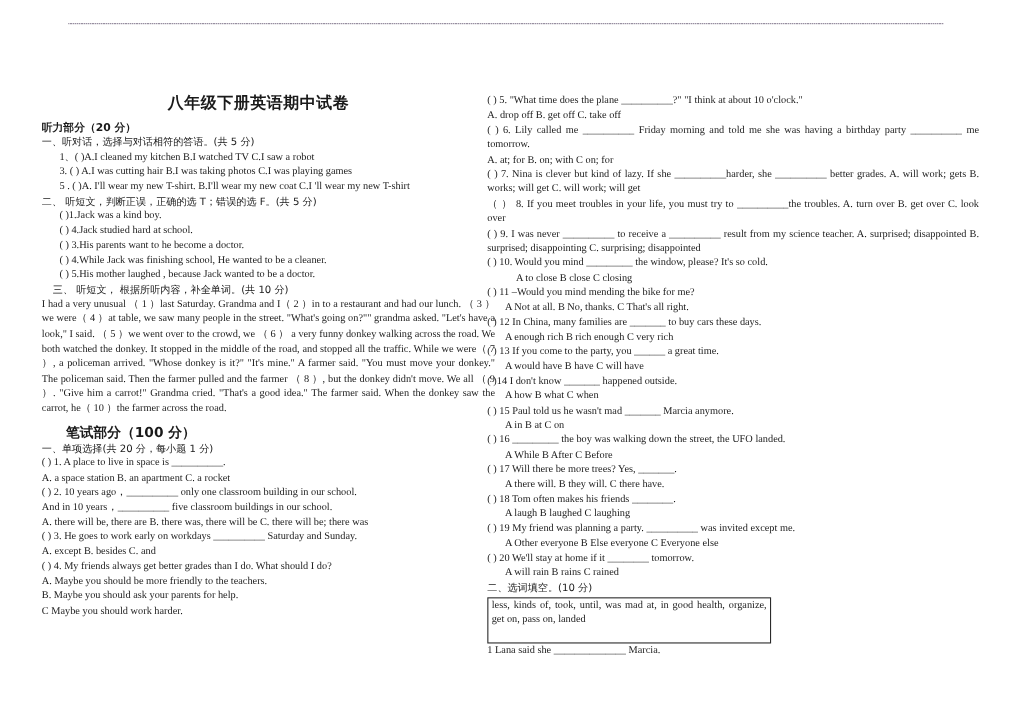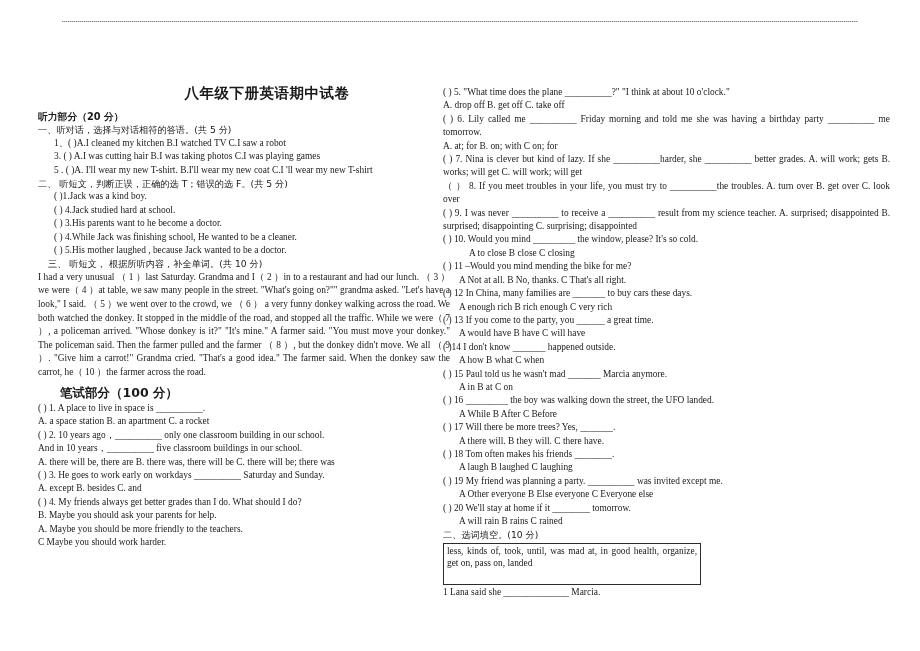--- a/index.html
+++ b/index.html
@@ -38,21 +38,20 @@
   .title {
     position: absolute;
     left: 0;
     top: 84px;
     width: 470px;
     text-align: center;
     font-family: "DejaVu Sans", sans-serif;
     font-weight: bold;
     font-size: 14.5px;
     letter-spacing: 0.5px;
-    margin-left: 32px;
   }
 
   .col {
     position: absolute;
     top: 110px;
     font-size: 9.4px;
     line-height: 13.4px;
   }
   .col-left  { left: 38px;  width: 412px; }
   .col-right { left: 443px; width: 447px; top: 86px; }
@@ -122,30 +121,31 @@
     <p class="pad-l">(      ) 4.Jack studied hard at school.</p>
     <p class="pad-l">(      ) 3.His parents want to he become a doctor.</p>
     <p class="pad-l">(      ) 4.While Jack was finishing school, He wanted to be a cleaner.</p>
     <p class="pad-l">(      ) 5.His mother laughed , because Jack wanted to be a doctor.</p>
 
     <p class="cn indent">三、    听短文，  根据所听内容，补全单词。(共 10 分)</p>
     <p class="passage">I had a very unusual  （  1      ）last Saturday. Grandma and I（  2    ）in to a restaurant and had our lunch. （  3      ）we were（  4      ）at table, we saw many people in the street. "What's going on?"" grandma asked. "Let's have a look," I said. （  5        ）we went over to the crowd, we  （   6     ） a very funny donkey walking across the road. We both watched the donkey. It stopped in the middle of the road, and stopped all the traffic. While we were（    7     ）, a policeman arrived. "Whose donkey is it?" "It's mine." A farmer said. "You must move your donkey." The policeman said. Then the farmer pulled and the farmer  （     8     ）, but the donkey didn't move. We all （   9     ）. "Give him a carrot!" Grandma cried. "That's a good idea." The farmer said. When the donkey saw the carrot, he（   10      ）the farmer across the road.</p>
 
     <p class="big-head">笔试部分（100 分）</p>
 
+    <p class="cn">一、单项选择(共 20 分，每小题 1 分)</p>
     <p>(  ) 1. A place to live in space is __________.</p>
     <p>A. a space station     B. an apartment        C. a rocket</p>
     <p>(  ) 2. 10 years ago，__________ only one classroom building in our school.</p>
     <p>And in 10 years，__________ five classroom buildings in our school.</p>
     <p>A. there will be, there are   B. there was, there will be         C. there will be; there was</p>
     <p>(  ) 3. He goes to work early on workdays __________ Saturday and Sunday.</p>
     <p>A. except          B. besides            C. and</p>
     <p>(  ) 4. My friends always get better grades than I do. What should I do?</p>
+    <p>A.      Maybe you should be more friendly to the teachers.</p>
     <p>B.      Maybe you should ask your parents for help.</p>
-    <p>A.      Maybe you should be more friendly to the teachers.</p>
     <p>C  Maybe you should work harder.</p>
 
   </div>
 
   <div class="col col-right">
 
     <p>(  ) 5. "What time does the plane __________?" "I think at about 10 o'clock."</p>
     <p>A. drop off       B. get off          C. take off</p>
     <p class="just">(  ) 6. Lily called me __________ Friday morning and told me she was having a birthday party __________ me tomorrow.</p>
     <p>A. at; for        B. on; with           C  on; for</p>

